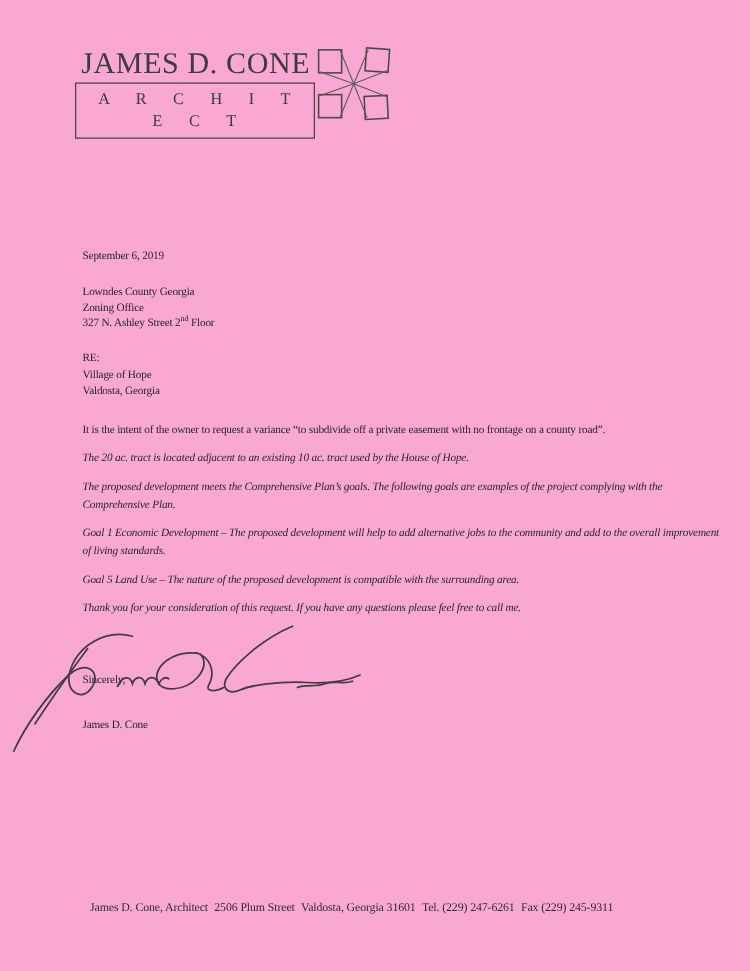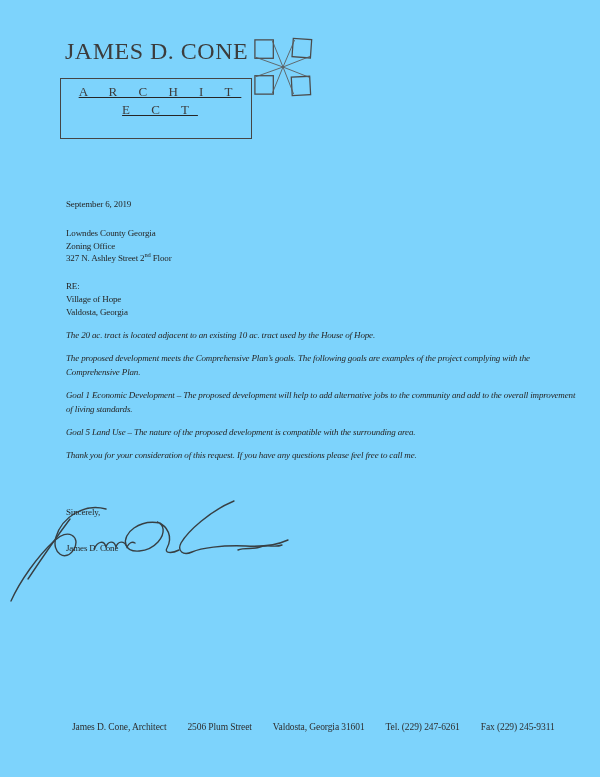--- a/index.html
+++ b/index.html
@@ -1,40 +1,39 @@
 <!DOCTYPE html>
 <html><head>
 <meta charset="utf-8">
 <style>
   html,body{margin:0;padding:0;background:#e8e8e8;}
   .page{
     position:relative;
     width:600px;height:777px;
-    background:#7dd3fc;
+    background:#f9a8d4;
     font-family:"Liberation Serif","DejaVu Serif",serif;
     color:#262626;
     overflow:hidden;
   }
   
   .letterhead{position:absolute;left:60px;top:38px;width:260px;}
   .lh-name{
     font-size:24px;
     letter-spacing:0.5px;
     color:#3c3c3c;
     white-space:nowrap;
     line-height:26px;
     padding-left:5px;
   }
   .lh-titlebox{
-    margin-top:14px;
+    margin-top:2px;
     border:1.5px solid #454545;
     width:182px;
     text-align:center;
-    padding:3px 0 20px 8px;
-    text-decoration:underline;
+    padding:3px 0 4px 8px;
   }
   .lh-title{
     font-size:13px;
     letter-spacing:9px;
     color:#3c3c3c;
   }
   .logo{position:absolute;left:252px;top:36px;}
   
   .body-col{
     position:absolute;left:66px;top:157px;width:510px;
@@ -51,21 +50,21 @@
   sup{font-size:6.5px;vertical-align:super;line-height:0;}
   
   .signature{
     position:absolute;left:10px;top:495px;
     pointer-events:none;
   }
   
   .footer{
     position:absolute;left:72px;top:722px;width:500px;
     font-size:9.5px;color:#2e2e2e;
-    display:flex;gap:21px;white-space:nowrap;letter-spacing:-0.1px;
+    display:flex;gap:5px;white-space:nowrap;letter-spacing:-0.1px;
   }
 </style>
 </head>
 <body>
 
 <div class="page">
 
   <div class="letterhead">
     <div class="lh-name">JAMES D. CONE</div>
     <div class="lh-titlebox">
@@ -104,20 +103,21 @@
     </div>
 
     <div class="re-block">
       <div class="re-label">RE:</div>
       <div>
         <div>Village of Hope</div>
         <div>Valdosta, Georgia</div>
       </div>
     </div>
 
+    <p class="p1">It is the intent of the owner to request  a variance  “to subdivide off a private easement with no frontage on a county road”.</p>
     <p class="pp">The 20 ac. tract is located adjacent to an existing 10 ac. tract used by the House of Hope.</p>
     <p class="pp">The proposed development meets the Comprehensive Plan’s goals.  The following goals are examples of the project complying with the Comprehensive Plan.</p>
     <p class="pp">Goal 1 Economic Development – The proposed development will help to add alternative jobs to the community and add to the overall improvement of living standards.</p>
     <p class="pp">Goal 5 Land Use – The nature of the proposed development is compatible with the surrounding area.</p>
     <p class="pp">Thank you for your consideration of this request.  If you have any questions please feel free to call me.</p>
 
     <div class="closing">Sincerely,</div>
     <div class="sig-name">James D. Cone</div>
   </div>
 

